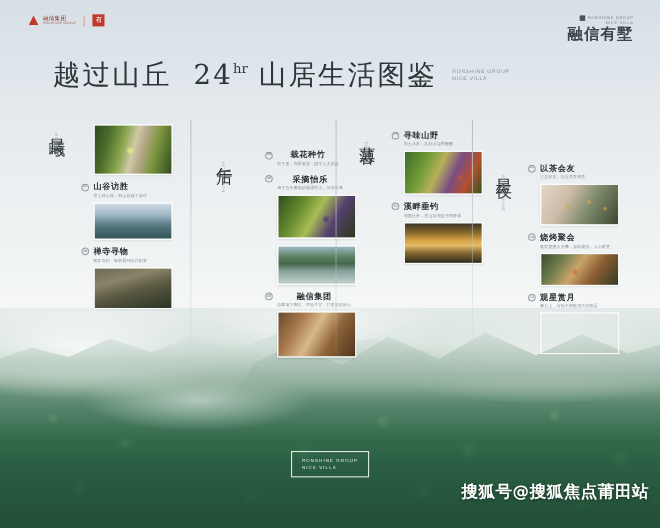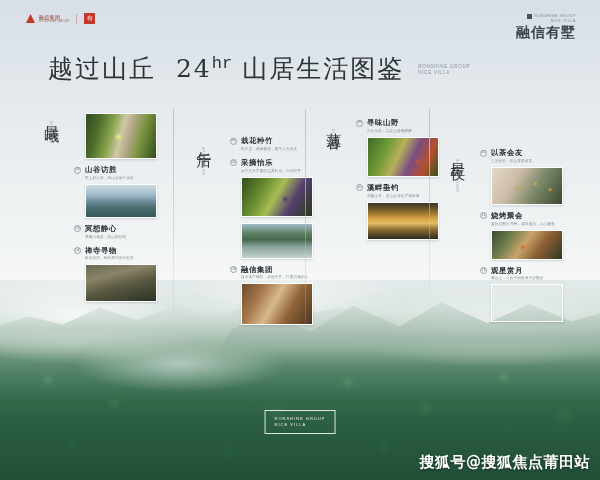--- a/index.html
+++ b/index.html
@@ -89,31 +89,31 @@
   .logo-tl .badge{
     width:11px; height:11px; background:#c0392b; color:#fff;
     font-size:6px; display:flex; align-items:center; justify-content:center;
   }
 
   .logo-tr{ position:absolute; right:24px; top:14px; text-align:right; }
   .logo-tr .en{ font-size:3.6px; color:#7c848a; letter-spacing:.6px; line-height:1.3; }
   .logo-tr .sq{ display:inline-block; width:5px; height:5px; background:#4a5258; vertical-align:middle; margin-right:2px;}
   .logo-tr .cn{
     font-size:14px; color:#3d4449; letter-spacing:1px; font-weight:700;
-    font-family:Liberation Serif, serif; line-height:1.1; margin-top:1px;
+    font-family:Liberation Mono, monospace; line-height:1.1; margin-top:1px;
   }
 
   
   .title-wrap{ position:absolute; left:48px; top:55px; display:flex; align-items:flex-end; gap:14px;}
   .title{
     font-family:"DejaVu Serif", serif;
     font-size:25px; color:#2e3539; letter-spacing:2px; line-height:1;
     white-space:nowrap;
   }
-  .title .hr{ font-size:17px; vertical-align:super; letter-spacing:0;font-family:Liberation Mono, monospace; }
+  .title .hr{ font-size:12px; vertical-align:super; letter-spacing:0; }
   .title-en{ padding-bottom:4px; }
   .title-en div{ font-size:4.6px; color:#8b9298; letter-spacing:.7px; line-height:1.5; }
 
   
   .cols{ position:absolute; left:30px; top:105px; right:14px; height:290px; }
   .col{ position:absolute; top:0; }
   .col-rule{
     position:absolute; top:4px; width:1px; background:linear-gradient(180deg,#b9c2c8,rgba(185,194,200,0));
   }
   .sec-label{
@@ -183,21 +183,21 @@
 
   
   .logo-bottom{
     position:absolute; left:50%; transform:translateX(-50%); top:410px;
     border:1px solid rgba(255,255,255,.85); padding:5px 9px; text-align:left;
   }
   .logo-bottom div{ font-size:4px; color:rgba(255,255,255,.92); letter-spacing:1px; line-height:1.5; }
 
   
   .watermark{
-    position:absolute; right:10px; bottom:8px;
+    position:absolute; right:10px; bottom:23px;
     font-family:"DejaVu Sans", sans-serif;
     font-size:15px; font-weight:700; color:#fff; letter-spacing:.5px;
     text-shadow:0 1px 3px rgba(0,0,0,.45);
   }
 </style>
 </head>
 <body>
 
 <div class="poster">
 
@@ -254,29 +254,20 @@
           <div class="item-head">
             <div class="bullet">02</div>
             <div class="item-txt">
               <div class="nm">山谷访胜</div>
               <div class="ds">带上好心情，和山谷做个游伴</div>
             </div>
           </div>
           <div class="thumb t-valley" style="width:72px;height:34px;"></div>
         </div>
 
-        <div class="item">
-          <div class="item-head">
-            <div class="bullet">03</div>
-            <div class="item-txt">
-              <div class="nm">冥想静心</div>
-              <div class="ds">晨曦引领着，听山林松响</div>
-            </div>
-          </div>
-        </div>
 
         <div class="item">
           <div class="item-head">
             <div class="bullet">04</div>
             <div class="item-txt">
               <div class="nm">禅寺寻物</div>
               <div class="ds">树影寺内，聆听晨钟的片刻安</div>
             </div>
           </div>
           <div class="thumb t-temple" style="width:72px;height:38px;"></div>
@@ -285,21 +276,21 @@
       </div>
     </div>
 
     <div class="col-rule" style="left:143px; height:250px;"></div>
 
     <div class="col" style="left:152px; top:26px;">
       <div class="sec-label" style="left:8px; top:8px;">
         <div class="sec-cn">午后</div>
         <div class="sec-en">AFTERNOON</div>
       </div>
-      <div class="items" style="left:48px; top:5px; width:94px;">
+      <div class="items" style="left:59px; top:5px; width:94px;text-align:center;">
 
         <div class="item">
           <div class="item-head">
             <div class="bullet">05</div>
             <div class="item-txt">
               <div class="nm">栽花种竹</div>
               <div class="ds">院子里，四季繁花，园子人大的菜</div>
             </div>
           </div>
         </div>

